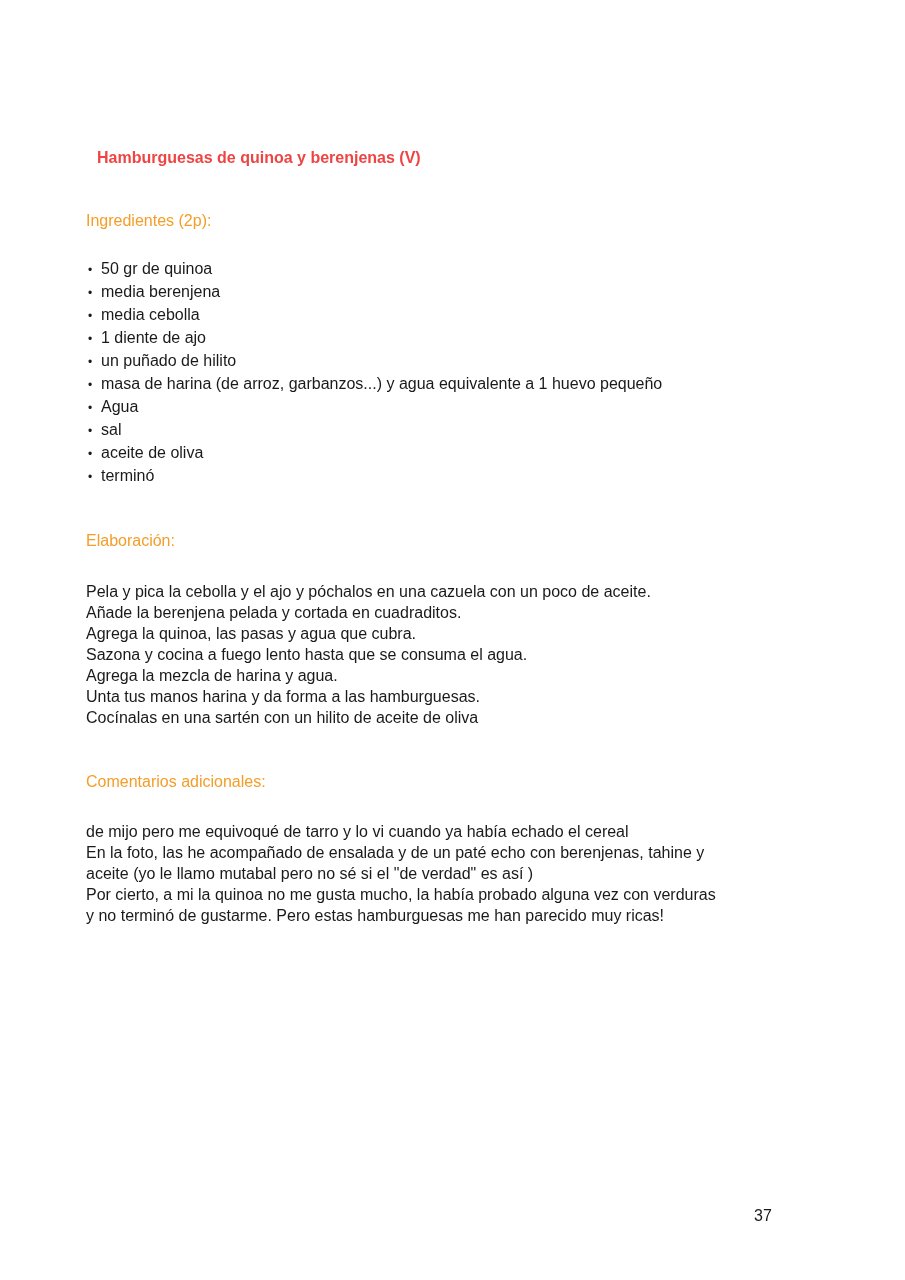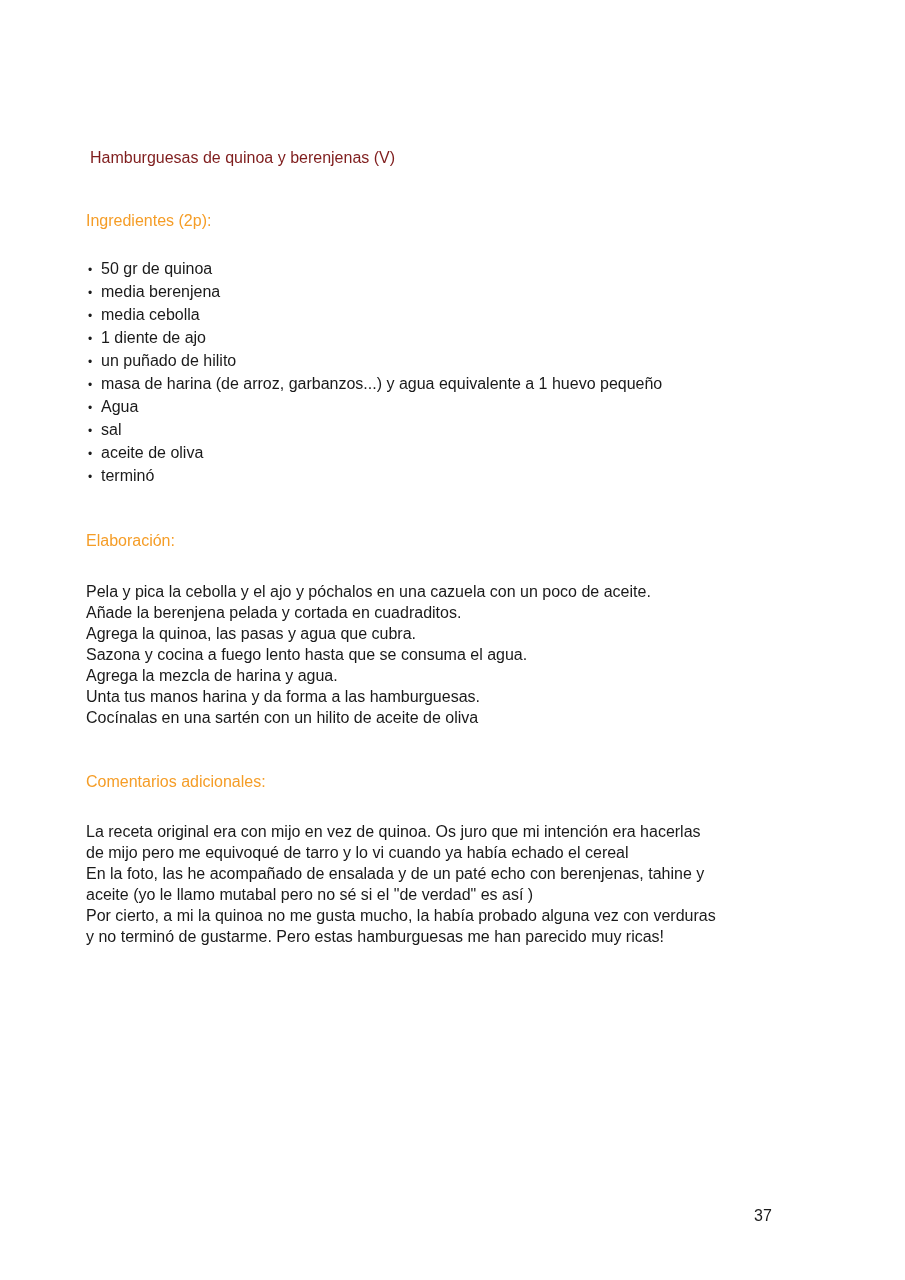--- a/index.html
+++ b/index.html
@@ -15,23 +15,23 @@
     font-family: "Liberation Sans", "DejaVu Sans", sans-serif;
     font-size: 16px;
     line-height: 21px;
     color: #1a1a1a;
     overflow: hidden;
   }
   .content {
     padding: 147px 85px 0 86px;
   }
   .doc-title {
-    font-weight: normal;
-    color: #7f1d1d;
-    margin: 0 0 42px 4px;
+    font-weight: bold;
+    color: #ef4444;
+    margin: 0 0 42px 11px;
     font-size: 16px;
     line-height: 21px;
   }
   .section-heading {
     font-weight: normal;
     color: #f59d27;
     margin: 0;
     font-size: 16px;
     line-height: 21px;
   }
@@ -102,21 +102,20 @@
       <div>Agrega la quinoa, las pasas y agua que cubra.</div>
       <div>Sazona y cocina a fuego lento hasta que se consuma el agua.</div>
       <div>Agrega la mezcla de harina y agua.</div>
       <div>Unta tus manos harina y da forma a las hamburguesas.</div>
       <div>Cocínalas en una sartén con un hilito de aceite de oliva</div>
     </div>
 
     <h2 class="section-heading heading-comments">Comentarios adicionales:</h2>
 
     <div class="para">
-      <div>La receta original era con mijo en vez de quinoa. Os juro que mi intención era hacerlas</div>
       <div>de mijo pero me equivoqué de tarro y lo vi cuando ya había echado el cereal</div>
       <div>En la foto, las he acompañado de ensalada y de un paté echo con berenjenas, tahine y</div>
       <div>aceite (yo le llamo mutabal pero no sé si el "de verdad" es así )</div>
       <div>Por cierto, a mi la quinoa no me gusta mucho, la había probado alguna vez con verduras</div>
       <div>y no terminó de gustarme. Pero estas hamburguesas me han parecido muy ricas!</div>
     </div>
 
   </div>
 
   <div class="page-number">37</div>

